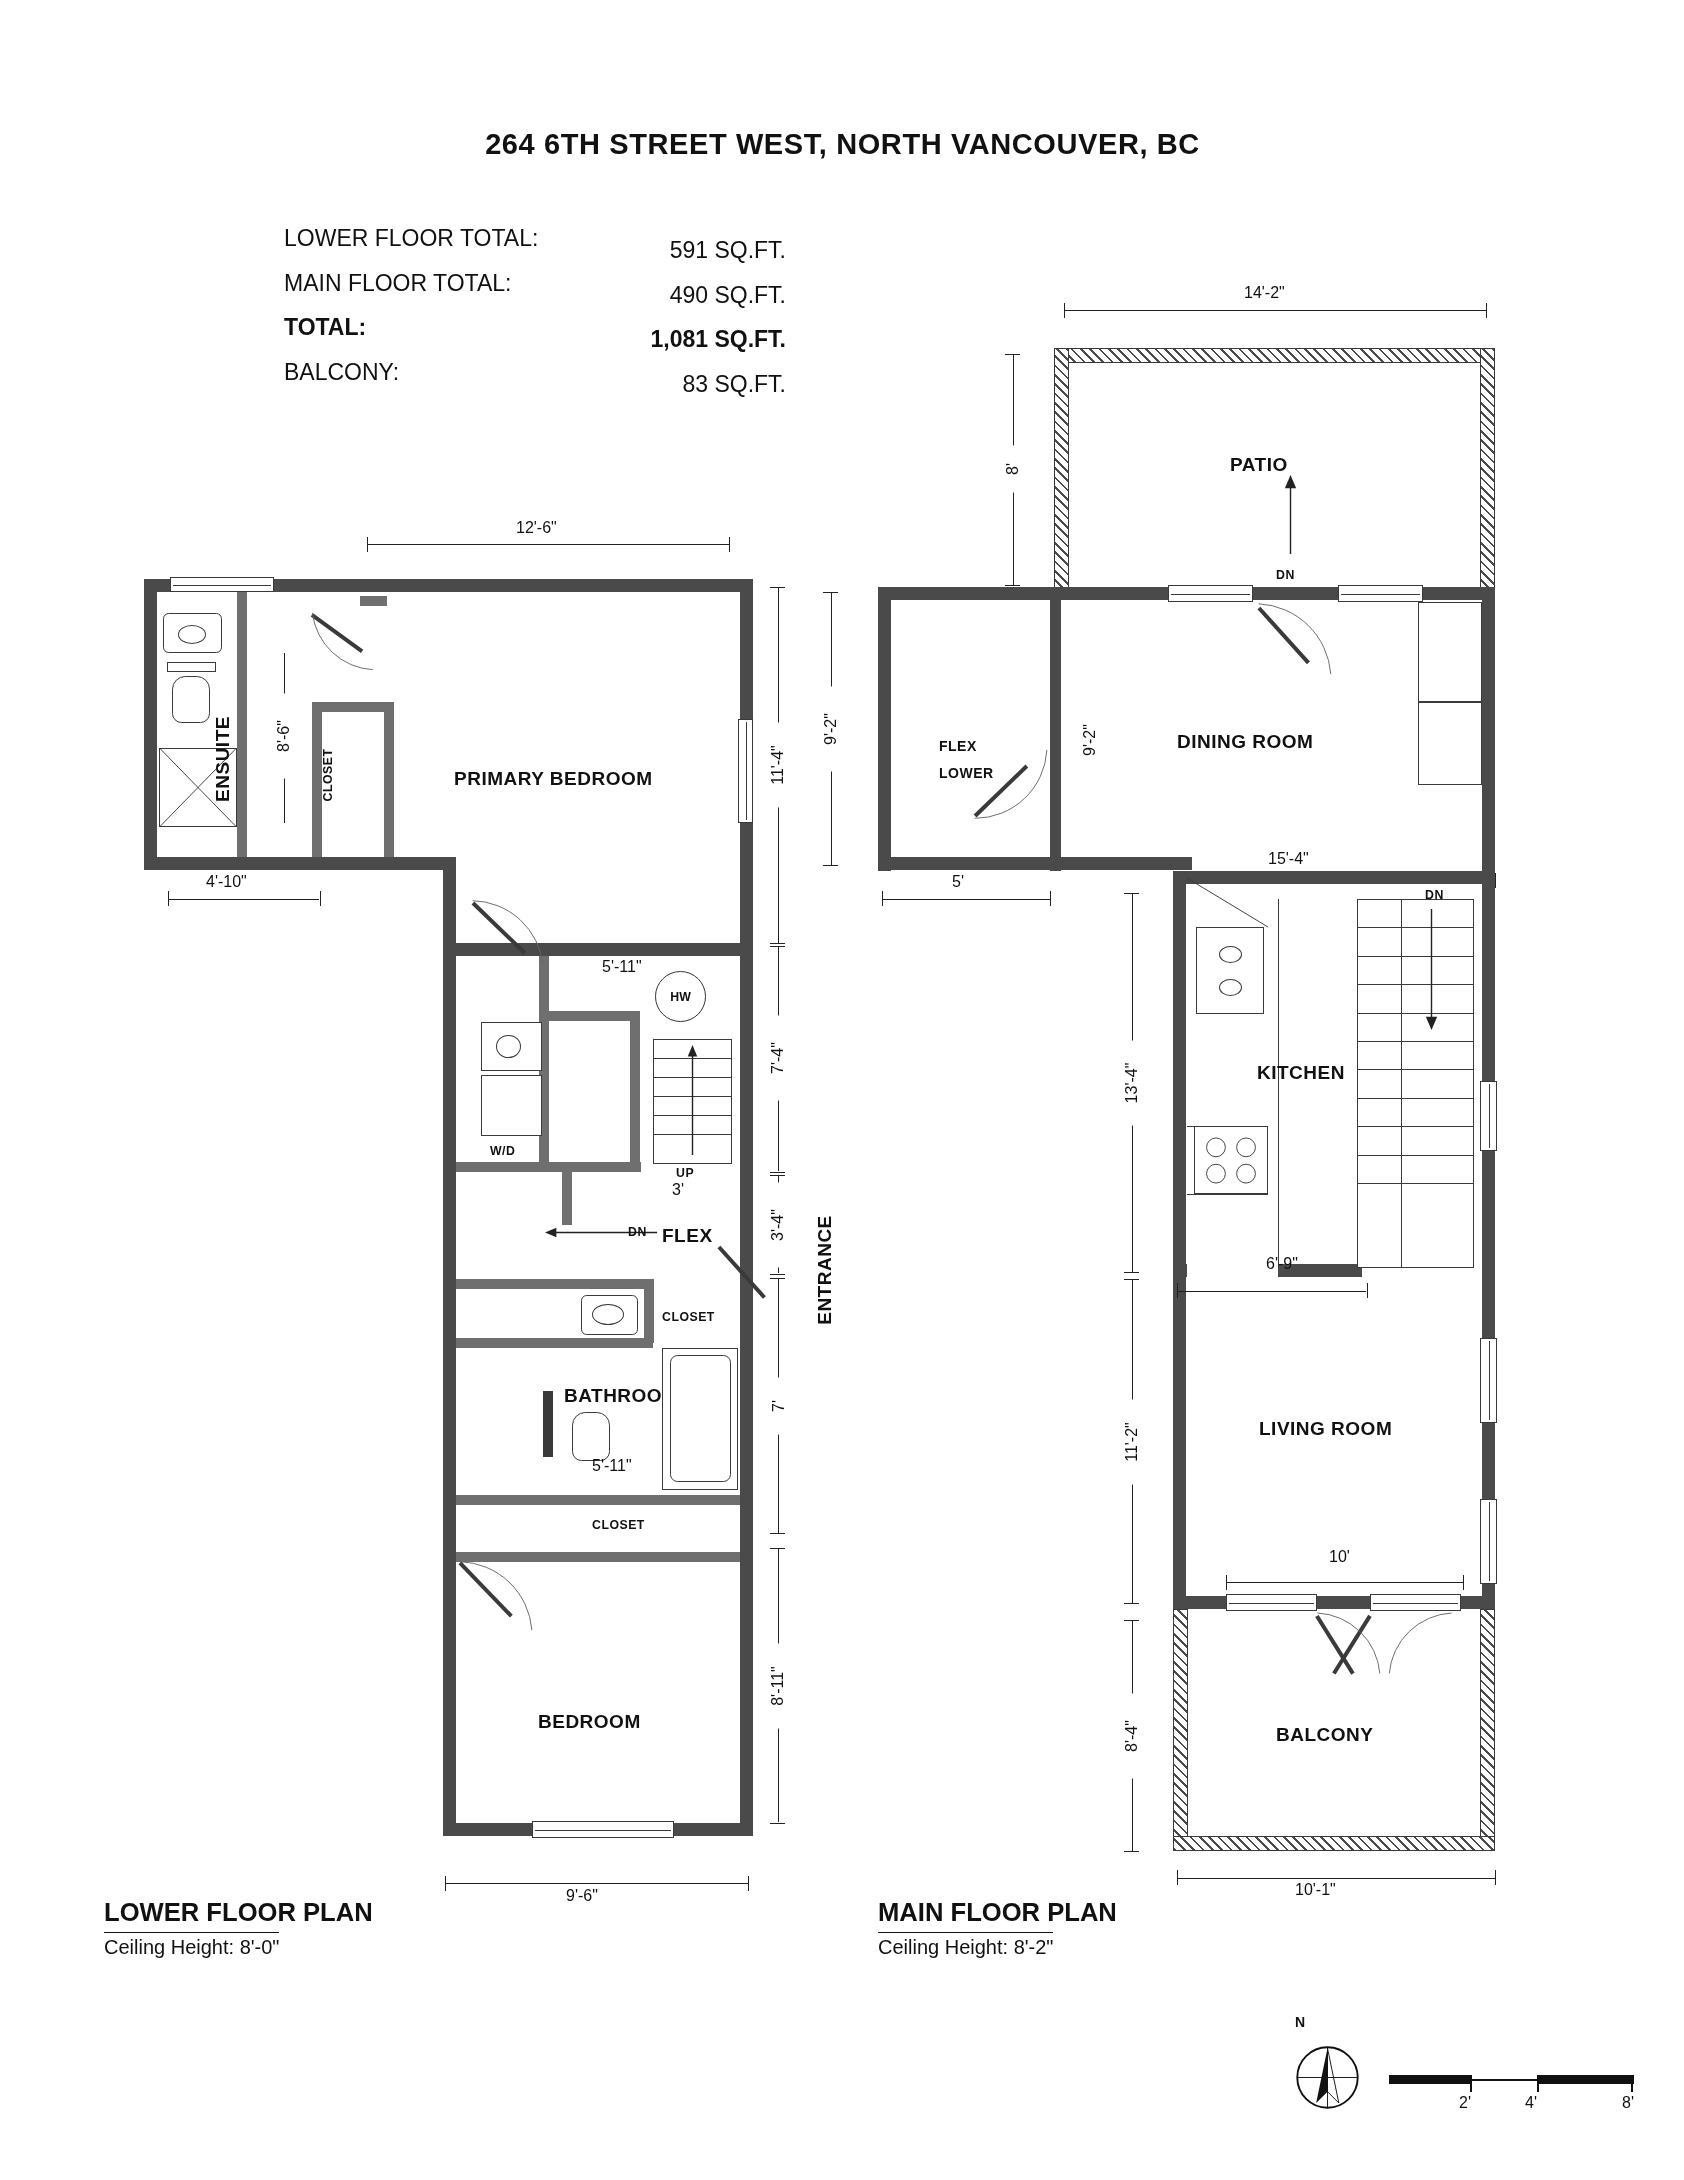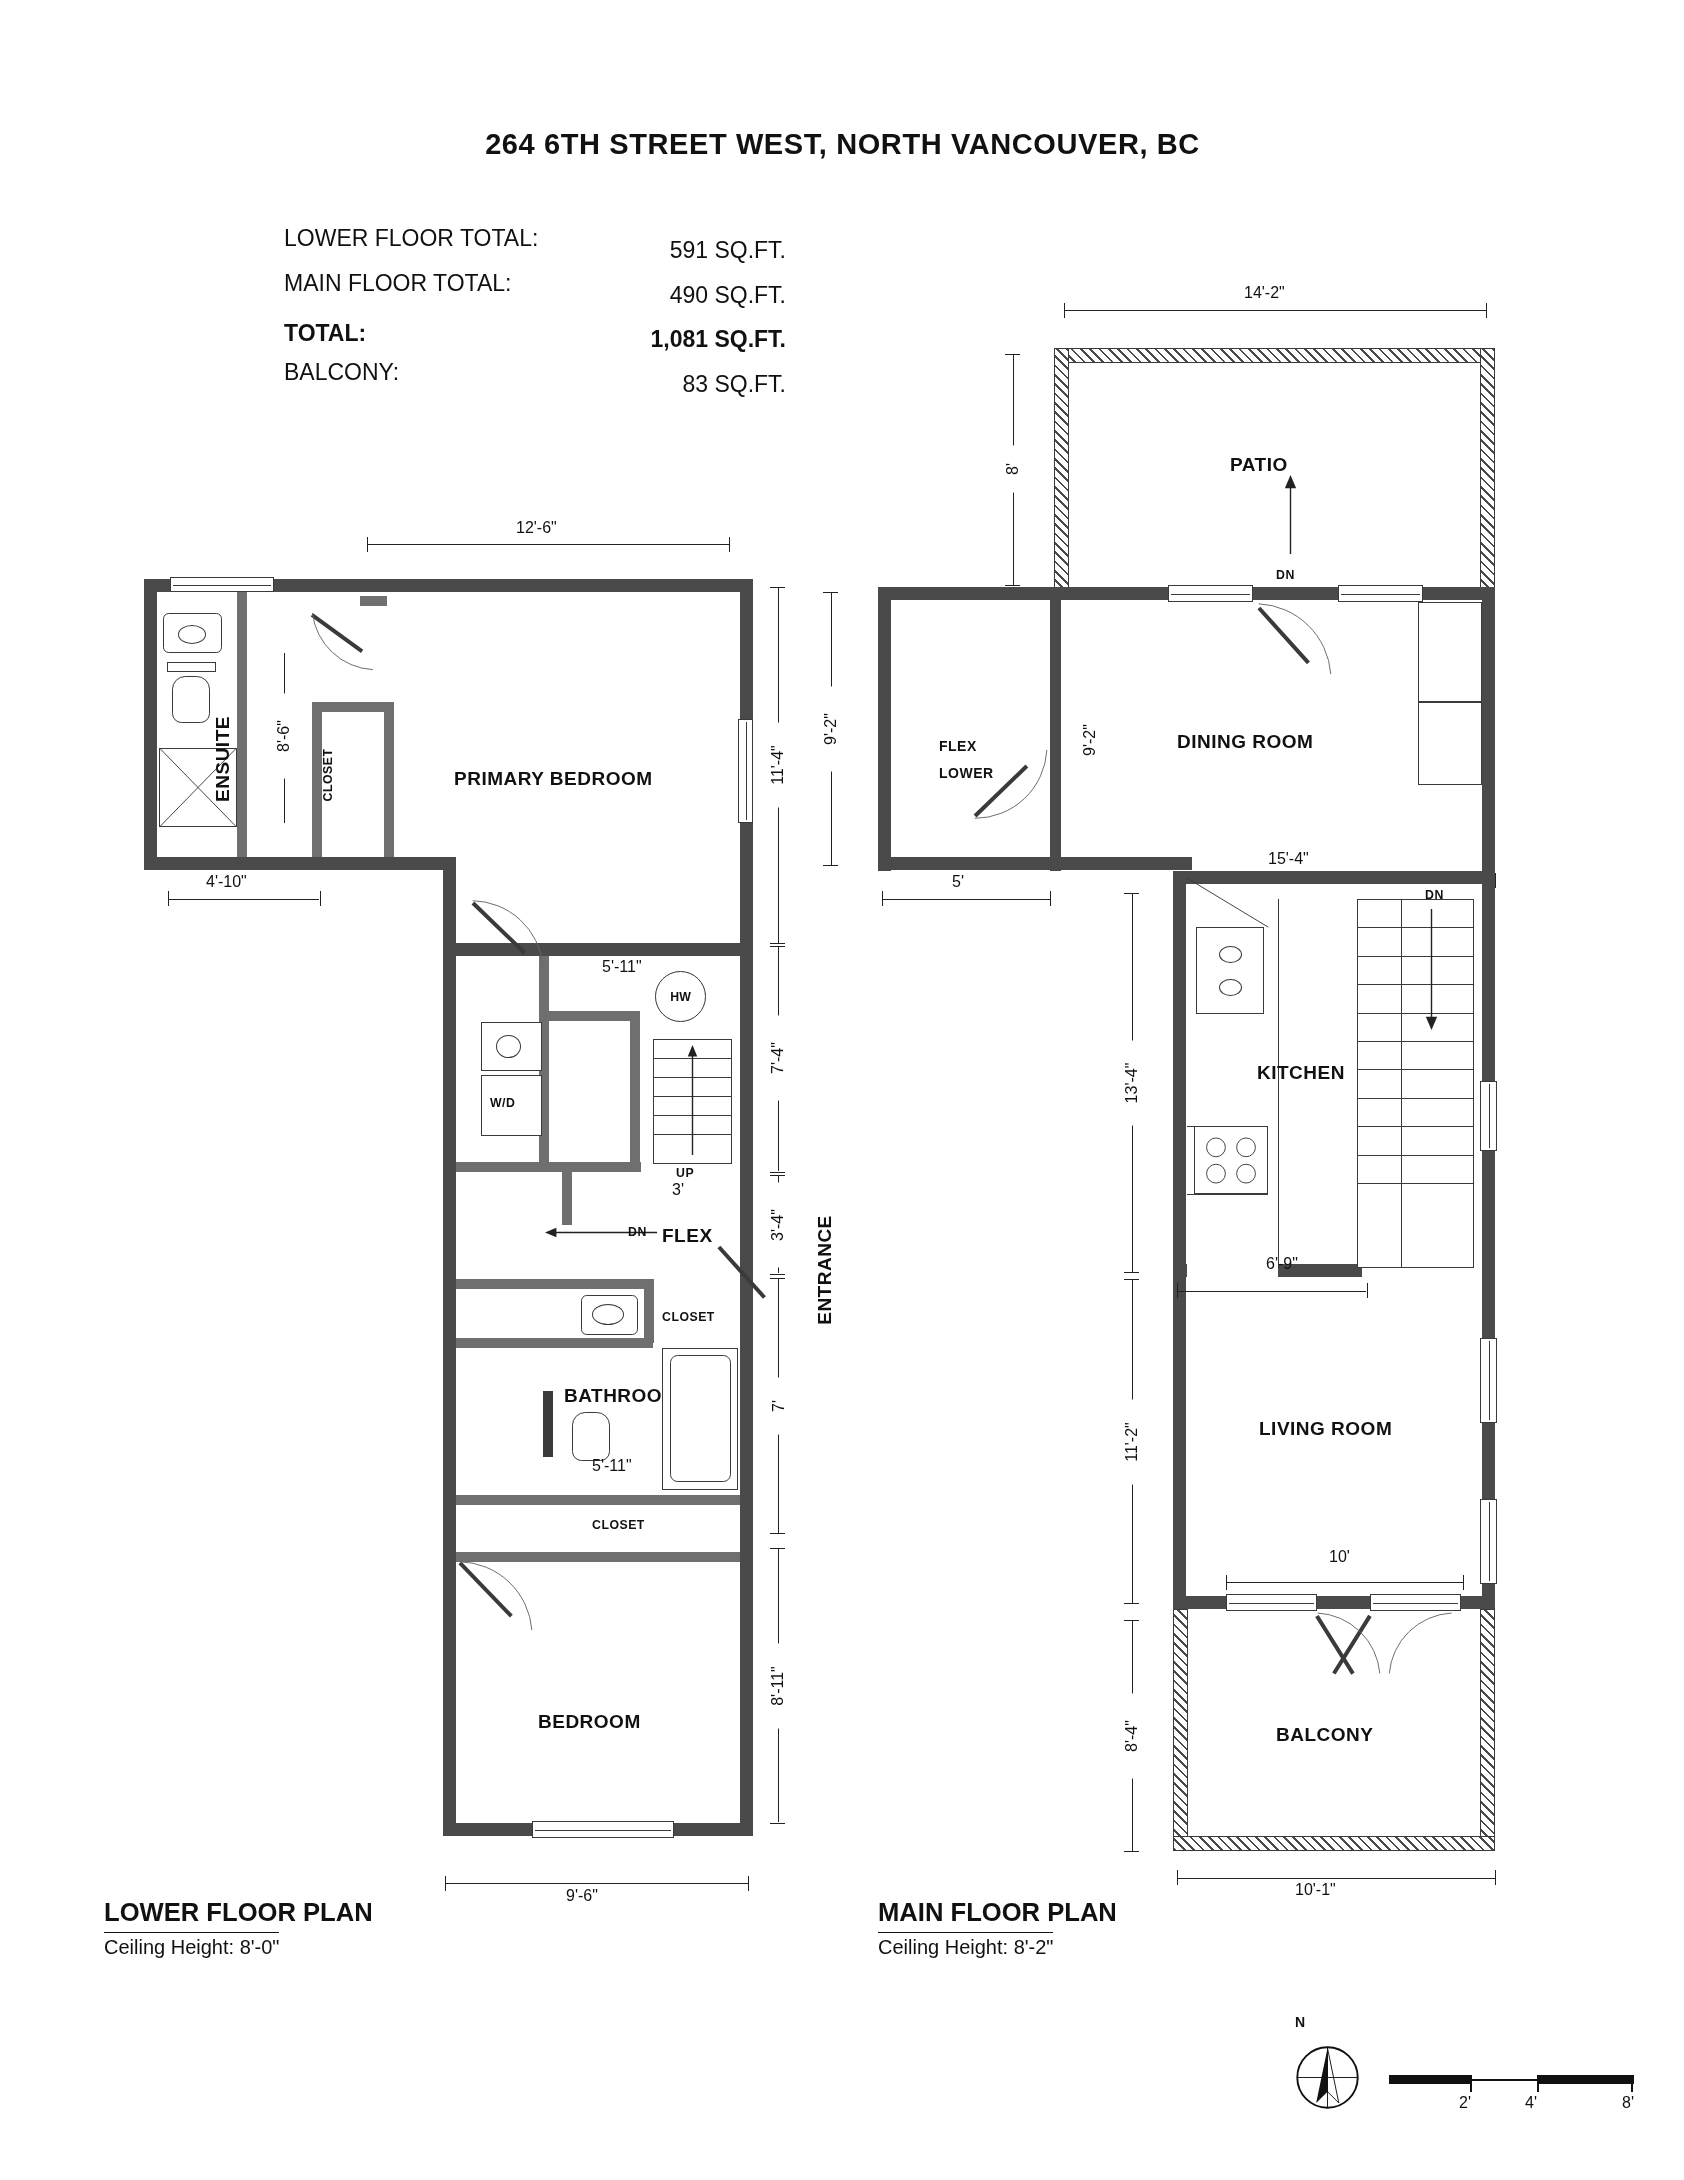--- a/index.html
+++ b/index.html
@@ -36,21 +36,21 @@
     left: 284px;
     width: 502px;
     font-size: 23px;
   }
   #summary .row {
     display: flex;
     justify-content: space-between;
     line-height: 1.42;
     white-space: nowrap;
   }
-  #summary .row.bold { font-weight: bold; align-items: center; }
+  #summary .row.bold { font-weight: bold; }
   #summary .lbl { text-align: left; }
   #summary .val { text-align: right; margin-top: 12px; }
 
   
   .wall {
     position: absolute;
     background: #4a4a4a;
   }
   .wall.light { background: #6f6f6f; }
   .hatch {
@@ -269,21 +269,21 @@
     <div class="wall" style="left:443px; top:1823px; width:310px; height:13.2px;"></div>
 
     <div class="wall light" style="left:539px; top:956px; width:9.5px; height:212px;"></div>
     <div class="wall light" style="left:547px; top:1011px; width:91px; height:9.5px;"></div>
     <div class="wall light" style="left:630px; top:1011px; width:9.5px; height:151px;"></div>
     <div class="wall light" style="left:456px; top:1162px; width:185px; height:9.5px;"></div>
 
     <div class="thin" style="left:481px; top:1022px; width:61px; height:49px;"></div>
     <div class="thin" style="left:496px; top:1035px; width:24.6px; height:23px; border-radius:50%;"></div>
     <div class="thin" style="left:481px; top:1075px; width:61px; height:61px;"></div>
-    <div class="label xs" style="left:490px; top:1096px;">W/D</div>
+    <div class="label xs" style="left:490px; top:1144px;">W/D</div>
     <div class="circ" style="left:655px; top:971px; width:51px; height:51px;">HW</div>
 
     <div class="thin" style="left:653px; top:1039px; width:79px; height:125px;"></div>
     <div class="thinline" style="left:653px; top:1058px; width:79px; height:0.9px;"></div>
     <div class="thinline" style="left:653px; top:1077px; width:79px; height:0.9px;"></div>
     <div class="thinline" style="left:653px; top:1096px; width:79px; height:0.9px;"></div>
     <div class="thinline" style="left:653px; top:1115px; width:79px; height:0.9px;"></div>
     <div class="thinline" style="left:653px; top:1134px; width:79px; height:0.9px;"></div>
     <svg class="ov" style="left:681px; top:1045px; width:23px; height:110px;" viewBox="0 0 24 116" width="23" height="110">
       <line x1="12" y1="116" x2="12" y2="6" stroke="#222" stroke-width="1.5"></line>

